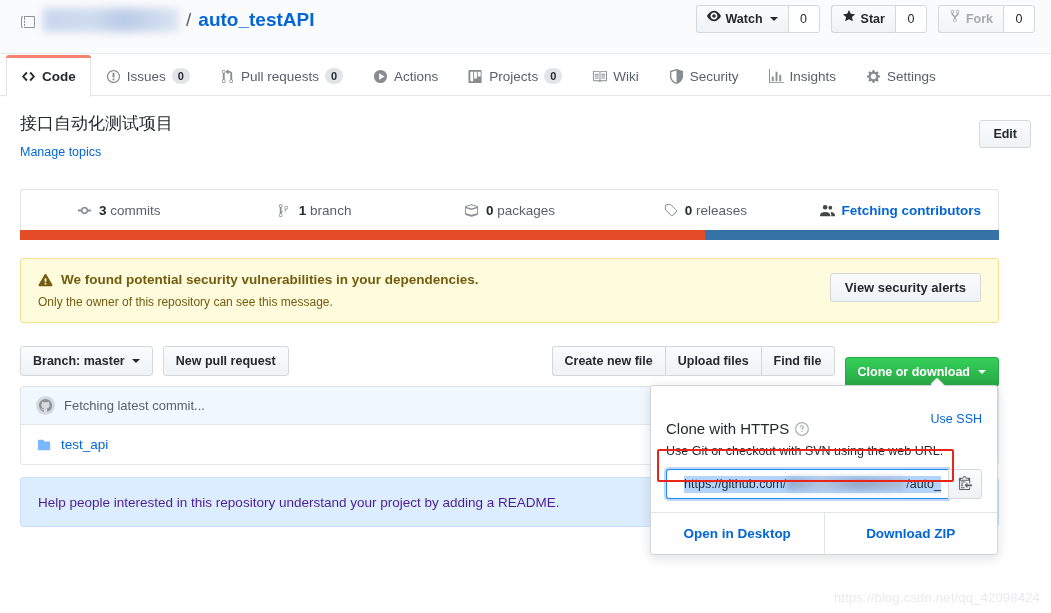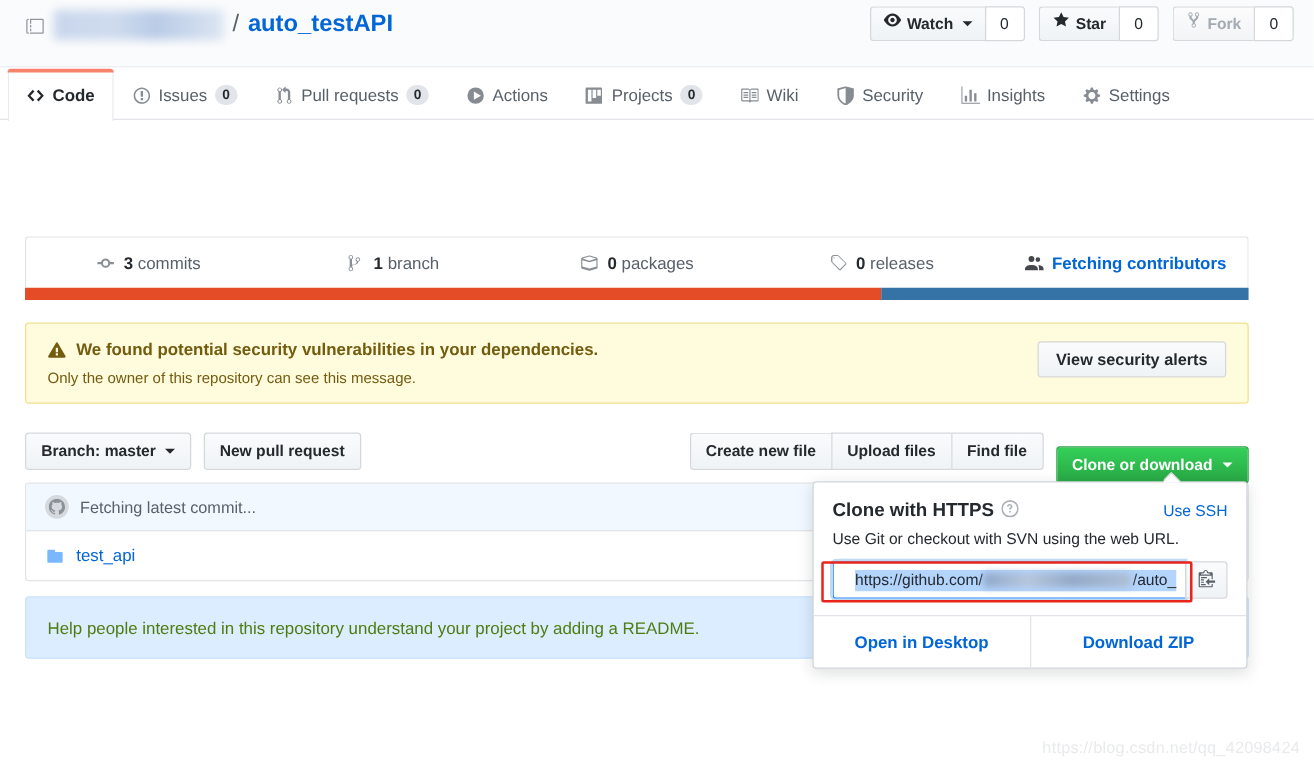--- a/index.html
+++ b/index.html
@@ -175,40 +175,40 @@
     height: 39px; padding: 0 15px; font-size: 13.5px;
   }
   .folder-icon { width: 16px; height: 14px; display: block; flex: none; }
   .file-link { color: #0366d6; }
 
   
   .readme {
     position: absolute; left: 20px; top: 477px; width: 979px; height: 50px;
     background: #dbedff; border: 1px solid #c8e1ff; border-radius: 3px;
     display: flex; align-items: center; padding: 0 17px;
-    font-size: 13.5px; color: #4d7c0f;
+    font-size: 13.5px; color: #4c1d95;
   }
 
   
   .clone-pop {
     position: absolute; left: 650px; top: 385px; width: 348px;
     background: #fff; border: 1px solid #d1d5da; border-radius: 3px;
     box-shadow: 0 3px 12px rgba(27,31,35,.15); z-index: 30;
   }
   .pop-arrow {
     position: absolute; left: 280px; top: -8px; width: 14px; height: 8px; overflow: hidden;
   }
   .pop-arrow::after {
     content: ""; position: absolute; left: 0; top: 2px; width: 11px; height: 11px;
     background: #fff; border-left: 1px solid #d1d5da; border-top: 1px solid #d1d5da;
     transform: rotate(45deg); transform-origin: center;
   }
   .pop-body { padding: 14px 15px 13px 15px; }
   .pop-head { display: flex; align-items: center; justify-content: space-between; }
-  .pop-title { font-size: 15px; font-weight: bold; color: #24292e; display: flex; align-items: flex-start; gap: 6px; }
+  .pop-title { font-size: 15px; font-weight: normal; color: #24292e; display: flex; align-items: center; gap: 6px; margin-top: 20px; }
   .q-icon { width: 14px; height: 14px; display: block; opacity: .55; }
   .use-ssh { color: #0366d6; font-size: 12.5px; }
   .pop-desc { font-size: 12.5px; color: #24292e; margin-top: 7px; }
   .url-line { display: flex; align-items: stretch; margin-top: 11px; gap: 0; position: relative; }
   .url-input {
     flex: 1; border: 1px solid #2188ff; border-right: none;
     border-radius: 3px 0 0 3px; height: 30px; padding: 0 7px;
     font-size: 12.5px; color: #24292e; display: flex; align-items: center;
     overflow: hidden; white-space: nowrap; background: #fff;
     box-shadow: 0 0 0 2px rgba(3,102,214,.25);
@@ -379,20 +379,25 @@
         <span class="nav-icon">
           <svg viewBox="0 0 14 16" width="15" height="15" fill="#586069">
               <path d="M14 8.77v-1.6l-1.94-.64-.45-1.09.88-1.84-1.13-1.13-1.81.91-1.09-.45-.69-1.92h-1.6l-.63 1.94-1.11.45-1.84-.88-1.13 1.13.91 1.81-.45 1.09L0 7.23v1.59l1.94.64.45 1.09-.88 1.84 1.13 1.13 1.81-.91 1.09.45.69 1.92h1.59l.63-1.94 1.11-.45 1.84.88 1.13-1.13-.92-1.81.47-1.09L14 8.75v.02zM7 11c-1.66 0-3-1.34-3-3s1.34-3 3-3 3 1.34 3 3-1.34 3-3 3z"></path>
             </svg>
         </span>
         <span>Settings</span>
       </div>
     </div>
   </div>
 
+  <div class="about">
+    <div class="desc">接口自动化测试项目</div>
+    <div class="manage-topics">Manage topics</div>
+    <div class="edit-btn">Edit</div>
+  </div>
 
   <div class="stats-wrap">
     <div class="stats">
       <div class="stat">
         <span class="stat-icon">
           <svg viewBox="0 0 14 16" width="15" height="15" fill="#586069">
               <path d="M10.86 7c-.45-1.72-2-3-3.86-3-1.86 0-3.41 1.28-3.86 3H0v2h3.14c.45 1.72 2 3 3.86 3 1.86 0 3.41-1.28 3.86-3H14V7h-3.14zM7 10.2a2.2 2.2 0 1 1 0-4.4 2.2 2.2 0 0 1 0 4.4z"></path>
             </svg>
         </span>
         <span><b>3</b> <span>commits</span></span>

